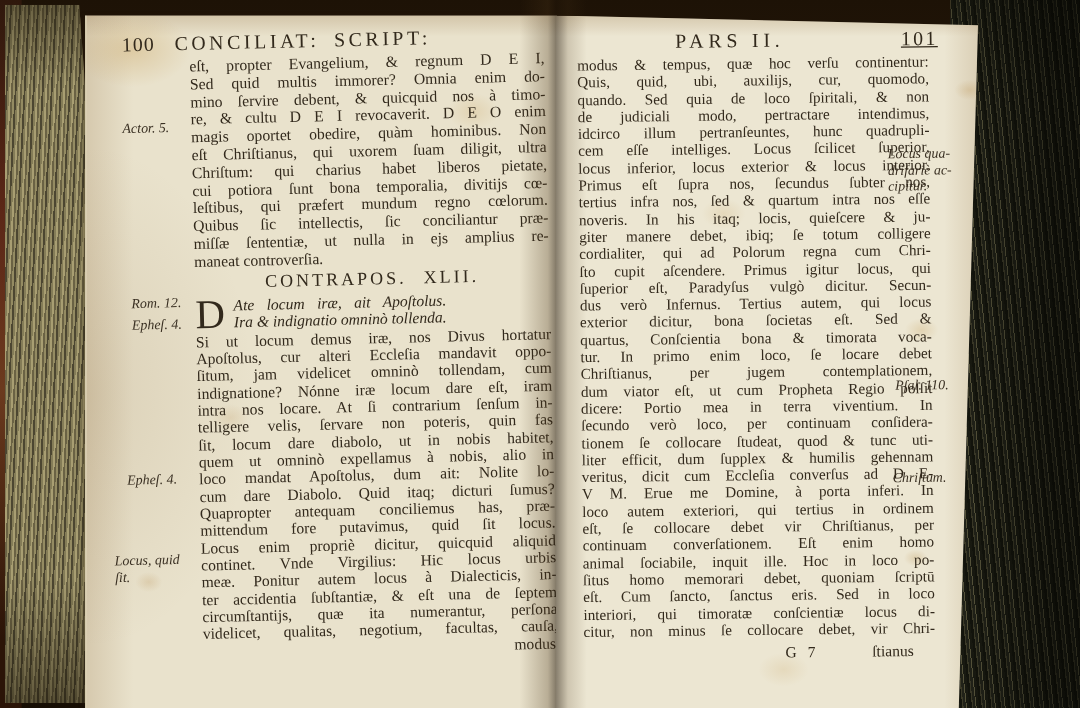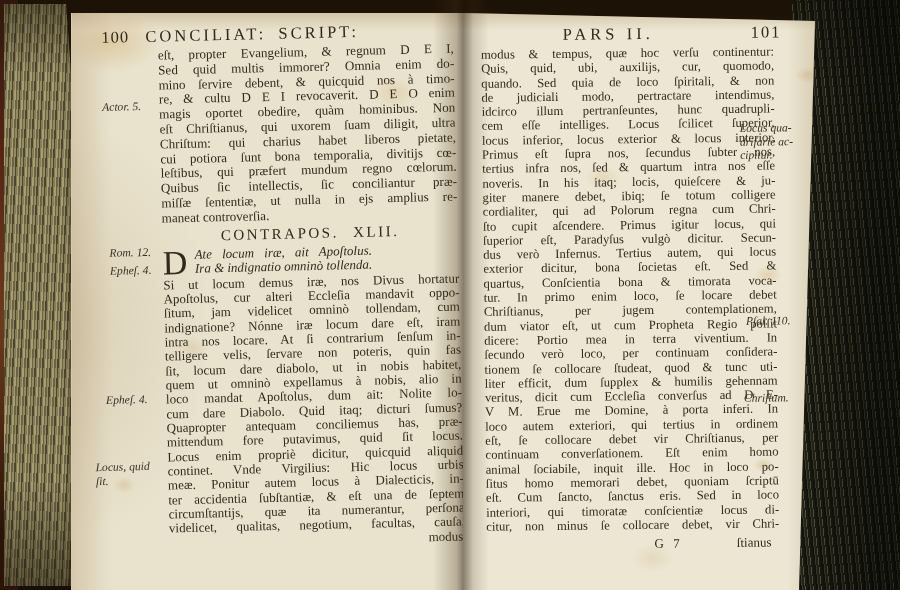--- a/index.html
+++ b/index.html
@@ -56,21 +56,21 @@
   
   .inner{position:absolute;inset:0;color:#32291c;}
   .rot-left{transform:rotate(-1.35deg);transform-origin:50% 8%;}
   .rot-right{transform:rotate(-0.65deg);transform-origin:50% 8%;}
 
   .pg-header{position:absolute;top:11px;left:0;width:100%;height:20px;
     font-size:16.5px;letter-spacing:2px;}
   .page-left .folio{position:absolute;left:30px;letter-spacing:1px;}
   .page-left .running{position:absolute;left:74px;letter-spacing:3px;word-spacing:5px;}
   .page-right .running{position:absolute;left:100px;letter-spacing:4px;}
-  .page-right .folio{position:absolute;left:288px;letter-spacing:2px;}
+  .page-right .folio{position:absolute;left:288px;letter-spacing:2px;text-decoration:underline;}
 
   .col{position:absolute;}
   .page-left .col{left:86px;top:32px;width:296px;}
   .page-right .col{left:18px;top:33px;width:293px;}
 
   .ln{white-space:normal;text-align:justify;text-align-last:justify;
       overflow:visible;}
   .page-left .para1 .ln{height:14.8px;font-size:13.1px;}
   .page-left .para1 .ln:last-child{text-align-last:left;}
   .page-left .para2 .ln{height:14.35px;font-size:13px;}
@@ -78,21 +78,21 @@
 
   .heading{margin-top:3px;height:17px;text-align:center;font-size:15px;
     letter-spacing:2.5px;word-spacing:8px;}
   .opener{position:relative;margin-top:2px;height:30px;}
   .dropcap{position:absolute;left:0;top:1px;font-size:34px;line-height:30px;}
   .opener-lines{position:absolute;left:32px;top:0;font-style:italic;font-size:13px;}
   .opener-lines div{height:14.8px;}
   .catchword{height:14px;text-align:right;font-size:13px;padding-right:2px;}
   .sigline{position:relative;height:15px;font-size:13px;margin-top:4px;}
   .sig{position:absolute;left:168px;letter-spacing:3px;}
-  .cw{position:absolute;right:8px;}
+  .cw{position:absolute;right:18px;}
 
   .margin-note{position:absolute;font-style:italic;font-size:11.6px;
     line-height:13.5px;color:#3a3023;white-space:pre-line;}
 </style>
 </head>
 <body>
 
 <div class="scene">
   <div class="backdrop"></div>
   <div class="cover-left"></div>

